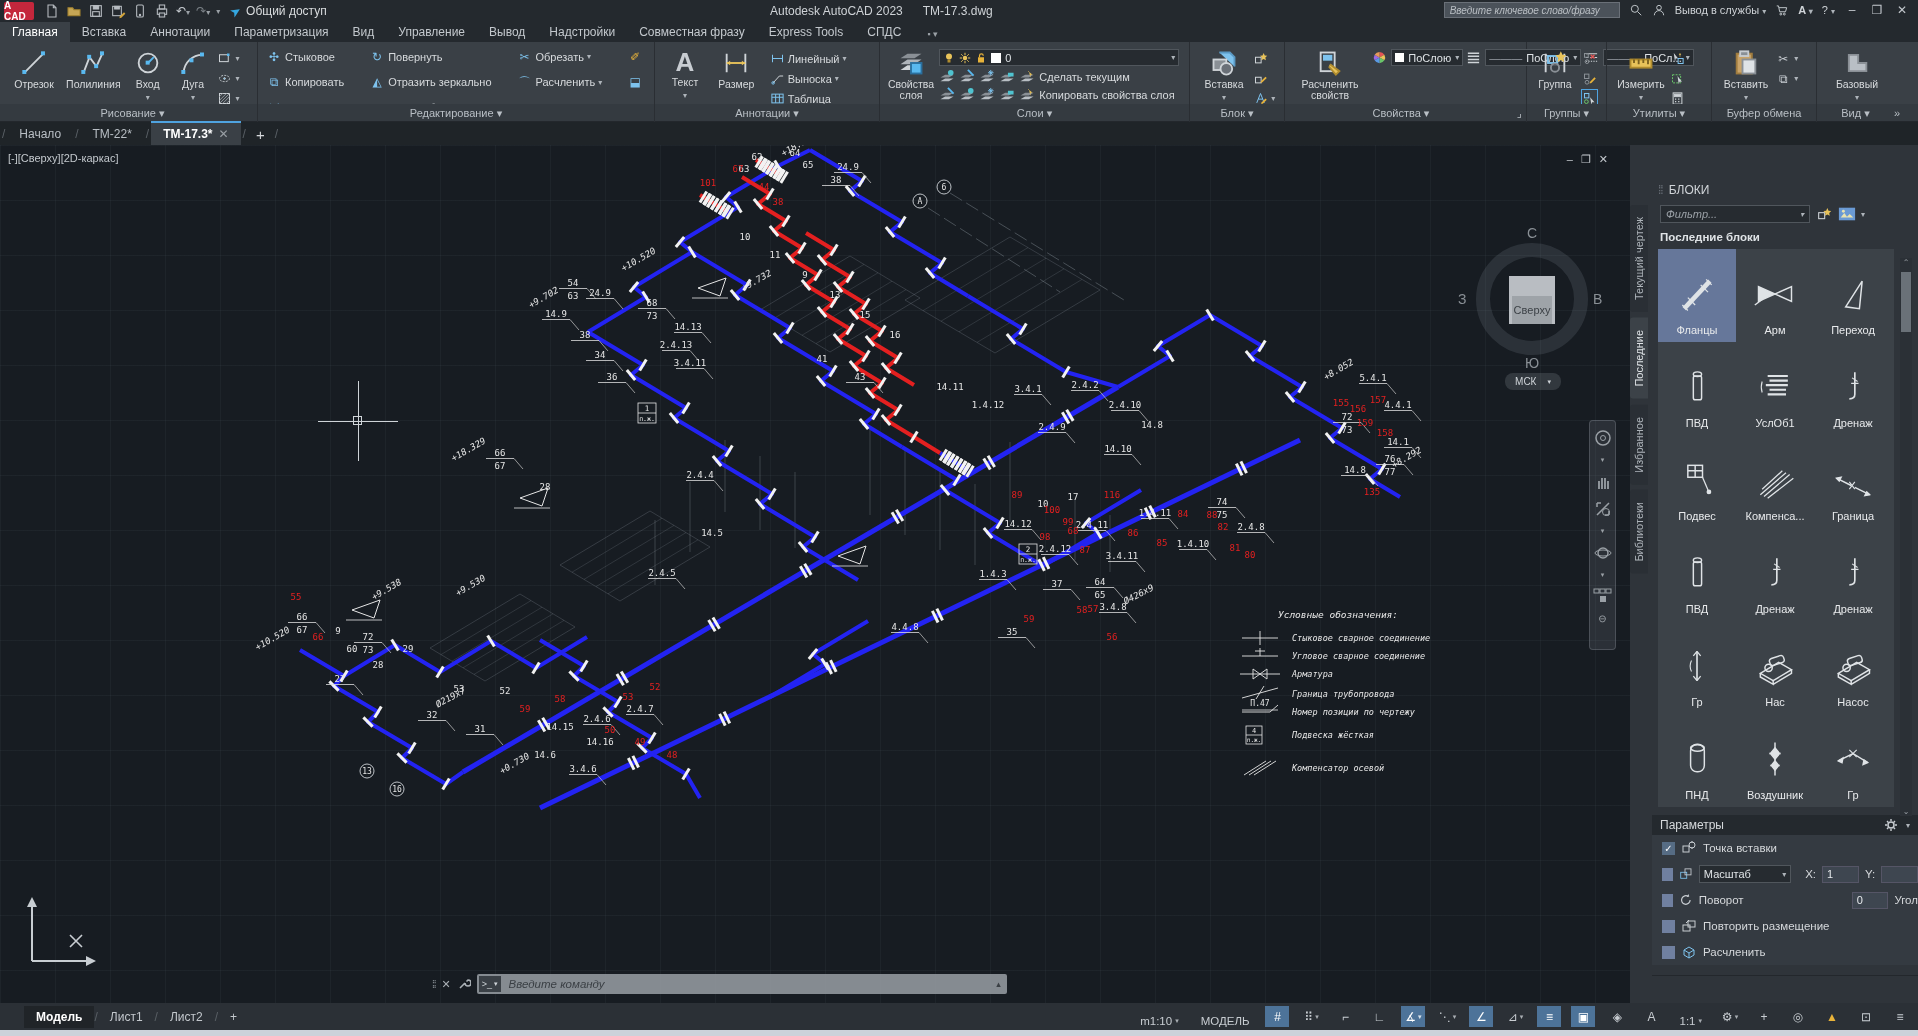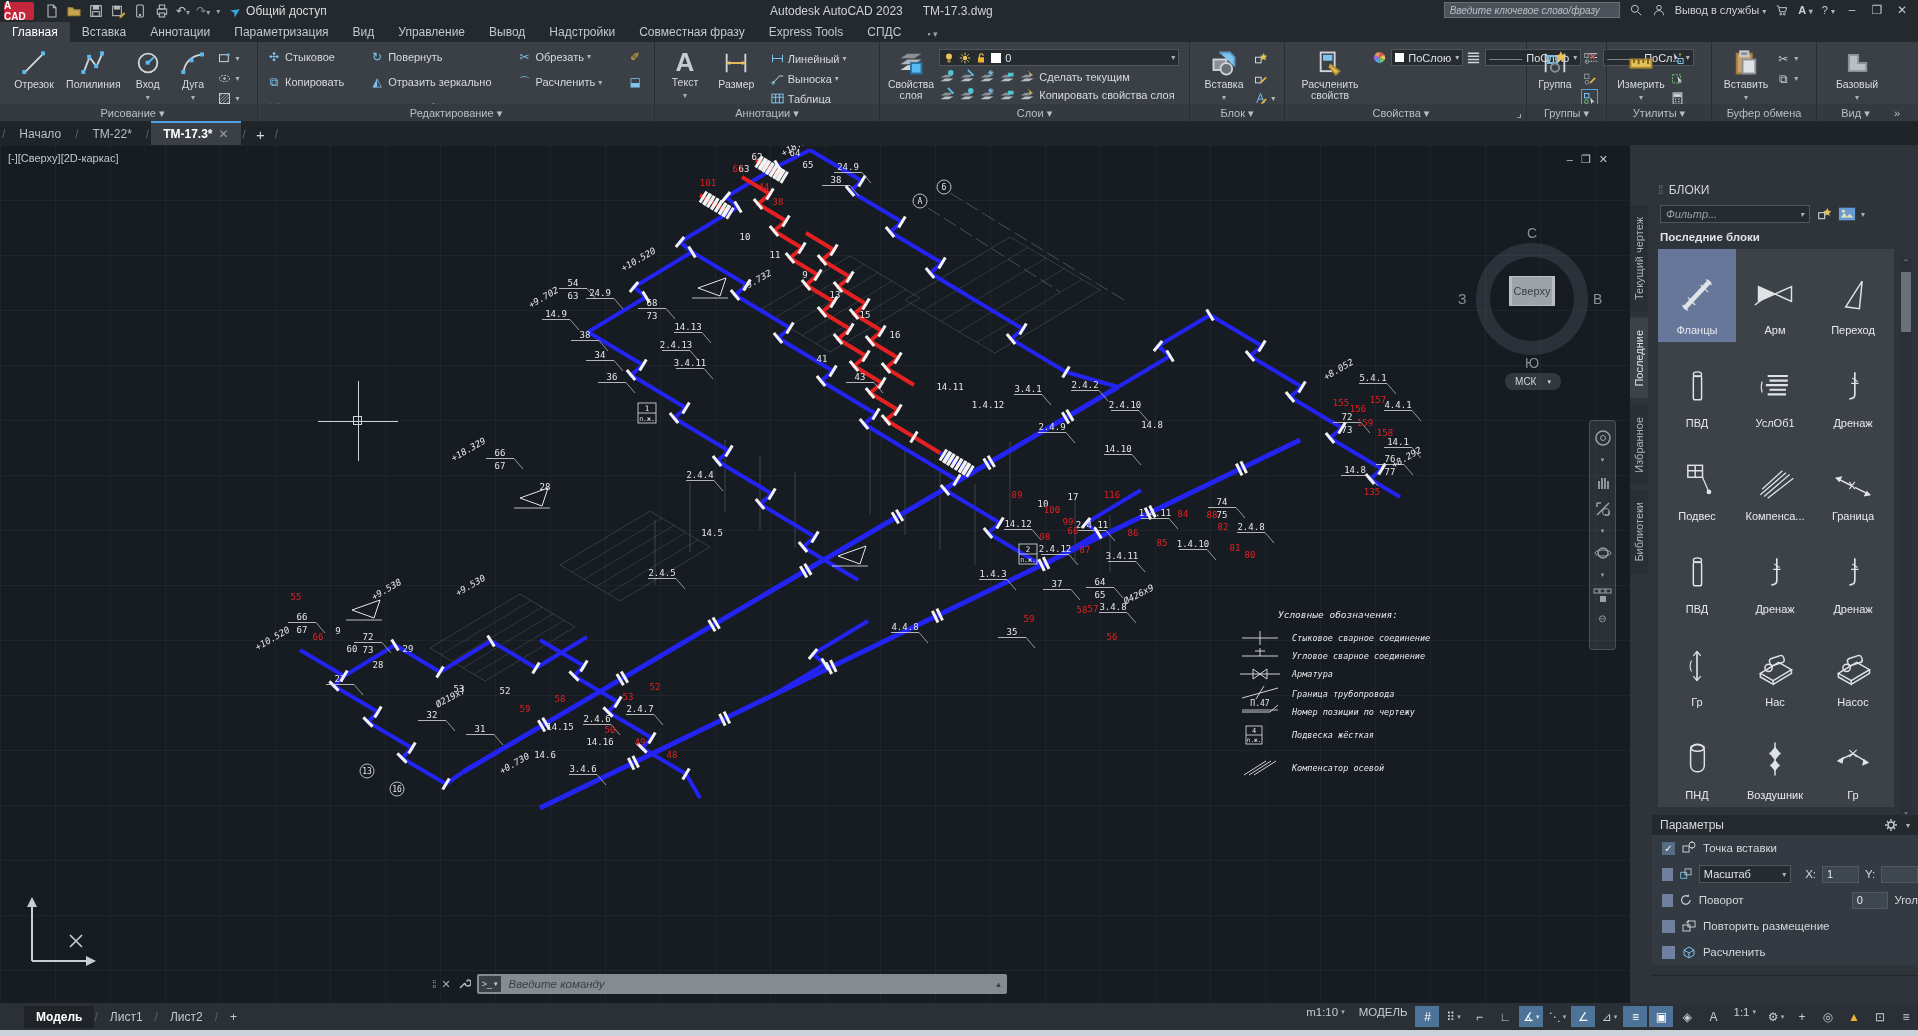--- a/index.html
+++ b/index.html
@@ -59,21 +59,21 @@
   #canvas{position:absolute;top:145px;left:0;width:1630px;height:858px;background:#171c22;overflow:hidden;
     background-image:linear-gradient(rgba(160,180,200,0.05) 1px,transparent 1px),linear-gradient(90deg,rgba(160,180,200,0.05) 1px,transparent 1px);
     background-size:55px 55px}
   #dsvg{position:absolute;left:0;top:0}
   .vplabel{position:absolute;left:8px;top:7px;color:#c3c8cd;font-size:11px}
   .vwin{position:absolute;right:22px;top:8px;display:flex;gap:8px;color:#c3c8cd;font-size:11px}
   .crossh{position:absolute;background:#cfd4d8}
   .pickbox{position:absolute;border:1px solid #cfd4d8;width:9px;height:9px}
   .viewcube{position:absolute;left:1458px;top:70px;width:150px;height:150px}
   .vc-ring{position:absolute;left:18px;top:28px;width:112px;height:112px;border-radius:50%;border:14px solid rgba(140,150,160,0.18)}
-  .vc-sq{position:absolute;left:51px;top:61px;width:46px;height:30px;background:#b9bdc2;display:flex;align-items:center;justify-content:center}
+  .vc-sq{position:absolute;left:51px;top:61px;width:46px;height:48px;background:#b9bdc2;display:flex;align-items:flex-end;justify-content:center}
   .vc-sq-inner{background:#9ea3a8;color:#3c4146;font-size:11px;padding:8px 2px}
   .vc-l{position:absolute;color:#8a9096;font-size:14px}
   .ucsbadge{position:absolute;left:1505px;top:228px;width:56px;height:17px;background:rgba(150,158,166,0.22);border-radius:8px;color:#cfd4d8;font-size:10px;display:flex;align-items:center;justify-content:center;gap:11px}
   .navbar{position:absolute;left:1589px;top:275px;width:27px;height:230px;background:rgba(150,158,166,0.16);border:1px solid rgba(170,178,186,0.25);border-radius:4px;display:flex;flex-direction:column;align-items:center;gap:9px;padding-top:8px;color:#9aa0a6;font-size:11px}
   .cmdwrap{position:absolute;left:432px;top:828px;height:22px;display:flex;align-items:center}
   .cmdgrip{color:#8a9096;font-size:10px;letter-spacing:-1px;margin-right:6px}
   .cmdx{color:#aab0b6;margin-right:6px;font-size:11px}
   .cmdbar{width:530px;height:20px;background:rgba(158,164,170,0.82);display:flex;align-items:center;border-radius:2px}
   .cmdchip{background:#3a4046;color:#cfd4d8;font-size:9px;height:16px;margin-left:2px;padding:0 3px;display:flex;align-items:center;gap:2px}
   .cmdtext{color:#3a3f44;font-style:italic;font-size:11.5px;margin-left:8px}
@@ -102,21 +102,21 @@
   .picon{width:16px;height:16px;color:#9fc7e8}
   .pselect{width:106px;height:18px;background:#262b30;border:1px solid #50565c;display:flex;align-items:center;font-size:11px;color:#dfe3e6;padding:0 4px}
   .pselect .car{margin-left:auto}
   .pfield{width:42px;height:17px;background:#3e4650;border:1px solid #556;color:#e6e9ec;font-size:11px;display:flex;align-items:center;padding-left:4px}
 
   
   .statusbar{position:absolute;left:0;top:1003px;width:100%;height:27px;background:#2b3036;display:flex;align-items:center}
   .mtab{padding:4px 12px;color:#c3c8cd;font-size:12px}
   .mtab.active{background:#202428;color:#fff;font-weight:bold}
   .msep{color:#5a6066}
-  .sb-right{margin-left:auto;display:flex;align-items:flex-start;gap:2px;}
+  .sb-right{margin-left:auto;display:flex;align-items:flex-end;gap:10px;padding-right:6px}
   .sbi{min-width:24px;height:21px;display:flex;align-items:center;justify-content:center;color:#c8cdd2;font-size:12px;gap:2px;padding:0 3px}
   .sbi.on{background:#4d7399;color:#fff}
   .sbchip{color:#c8cdd2;font-size:11.5px;padding:0 6px;display:flex;gap:3px;align-items:center}
   .bottomstrip{position:absolute;left:0;top:1030px;width:100%;height:6px;background:#ccd2da}
 </style>
 </head>
 <body>
 <div id="app">
 
 <div class="titlebar">

